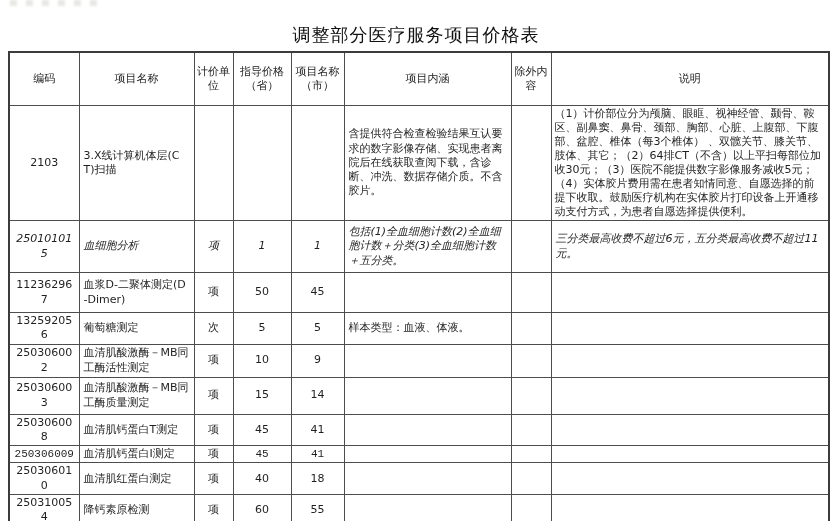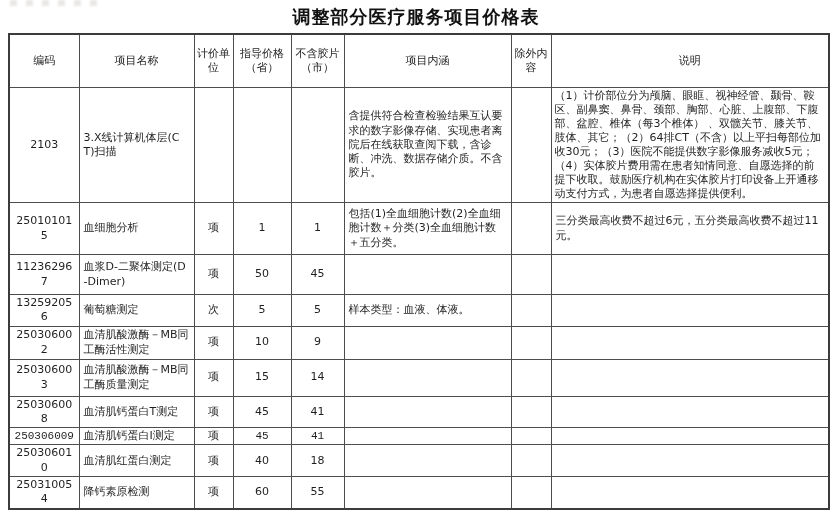--- a/index.html
+++ b/index.html
@@ -23,24 +23,24 @@
     top: 0;
     left: 10px;
     width: 88px;
     height: 6px;
     opacity: 0.18;
     background: repeating-linear-gradient(90deg, #8a8070 0 7px, transparent 7px 16px);
     filter: blur(1px);
   }
   .doc-title {
     margin: 0;
-    padding-top: 6px;
+    padding-top: 24px;
     text-align: center;
     font-size: 18px;
-    font-weight: bold;
+    font-weight: normal;
     letter-spacing: 1px;
     color: #111;
     line-height: 22px;
   }
   table.price-table {
     table-layout: fixed;
     border-collapse: collapse;
     width: 820px;
     margin: 5px 0 0 8px;
     border: 2px solid #3c3c3c;
@@ -59,21 +59,21 @@
     font-weight: normal;
     text-align: center;
     height: 50px;
     padding: 1px 2px;
     color: #222;
   }
   td.c-code, td.c-unit, td.c-prov, td.c-city, td.c-excl { text-align: center; }
   td.c-name, td.c-content, td.c-note { text-align: left; }
   td.c-note.dense { line-height: 14px; padding: 1px 3px; }
   tr.r1  { height: 112px; }
-  tr.r2  { height: 52px; }
+  tr.r2  { height: 52px; font-style: italic; }
   tr.r3  { height: 40px; }
   tr.r4  { height: 19px; }
   tr.r5  { height: 33px; }
   tr.r6  { height: 37px; }
   tr.r7  { height: 17px; }
   tr.r8  { height: 15px; font-family: Liberation Mono, monospace; }
   tr.r9  { height: 15px; }
   tr.r10 { height: 16px; }
 </style>
 </head>
@@ -95,21 +95,21 @@
         <col style="width:167px">
         <col style="width:40px">
         <col style="width:278px">
     </colgroup>
     <thead>
       <tr>
         <th>编码</th>
         <th>项目名称</th>
         <th>计价单位</th>
         <th>指导价格（省）</th>
-        <th>不含胶片（市）</th>
+        <th>项目名称（市）</th>
         <th>项目内涵</th>
         <th>除外内容</th>
         <th>说明</th>
       </tr>
     </thead>
     <tbody>
       <tr class="r1">
         <td class="c-code">2103</td>
         <td class="c-name">3.X线计算机体层(CT)扫描</td>
         <td class="c-unit"></td>

